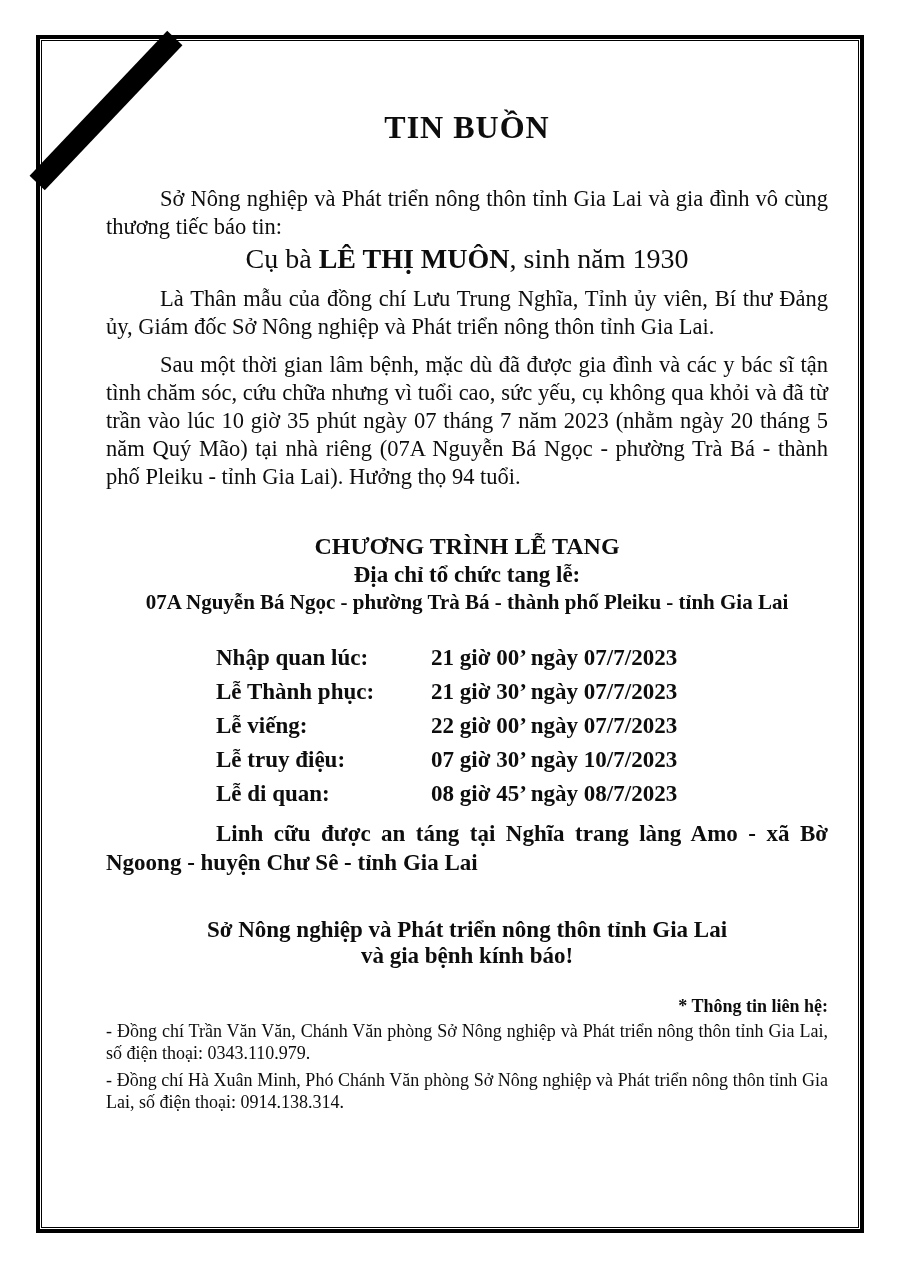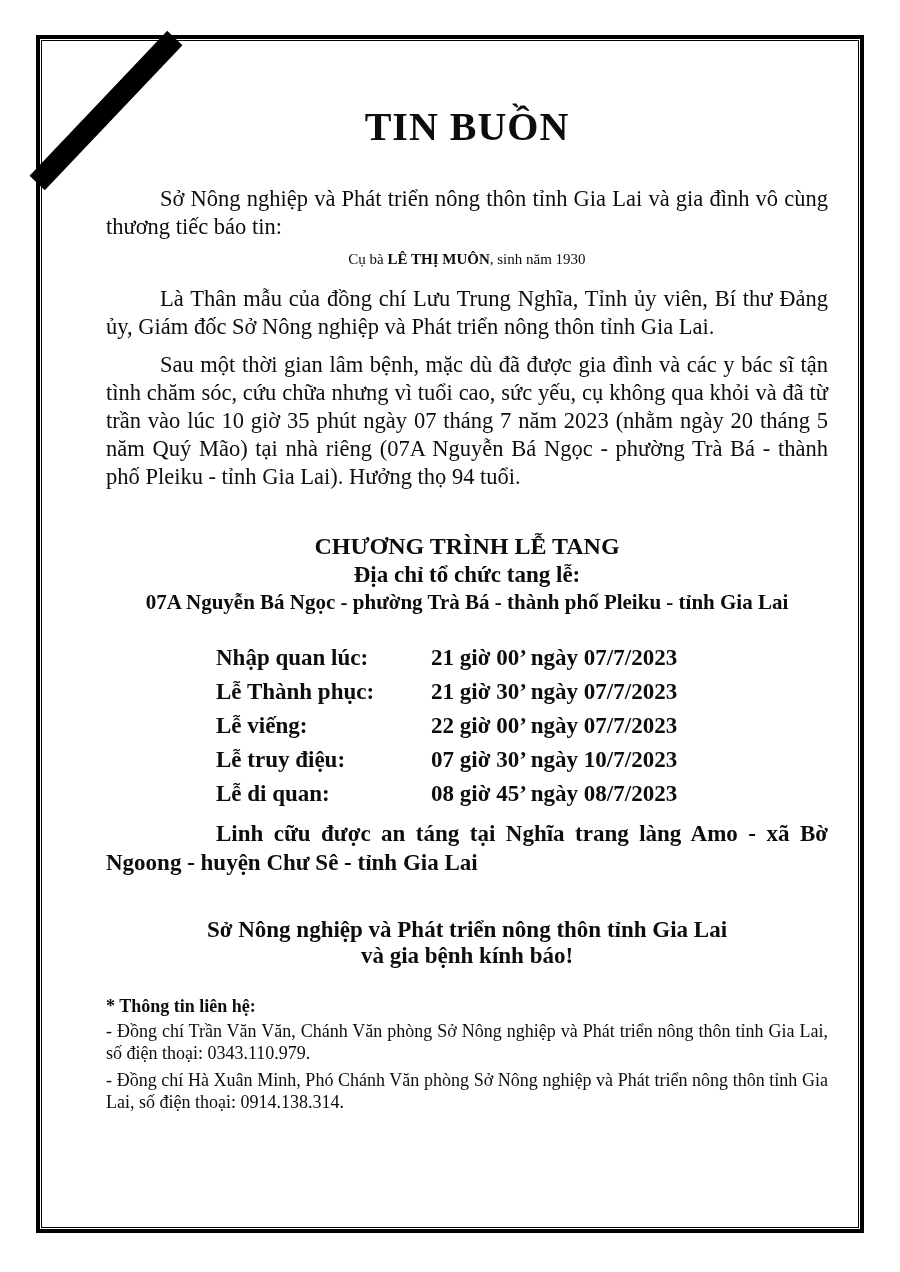--- a/index.html
+++ b/index.html
@@ -38,37 +38,37 @@
     left: 6px;
     top: 100px;
     width: 200px;
     height: 21px;
     background: #000;
     transform: rotate(-46.5deg);
     z-index: 10;
   }
   .title {
     margin: 64px 0 0 0;
-    font-size: 40px;
+    font-size: 32px;
     line-height: 44px;
     font-weight: bold;
     text-align: center;
     letter-spacing: 1px;
   }
   .para {
     margin: 0;
     font-size: 22.5px;
     line-height: 28px;
     text-align: justify;
   }
   .indent { text-indent: 54px; }
   .intro { margin-top: 36px; }
   .deceased {
     margin: 4px 0;
-    font-size: 15px;
+    font-size: 28px;
     line-height: 28px;
     text-align: center;
   }
   .relation { margin-top: 12px; }
   .passing { margin-top: 10px; }
   .program-heading {
     margin: 40px 0 0 0;
     font-size: 24px;
     line-height: 30px;
     font-weight: bold;
@@ -111,20 +111,21 @@
     font-size: 23px;
     line-height: 26px;
     font-weight: bold;
     text-align: center;
   }
   .contact-heading {
     margin-top: 26px;
     font-size: 18px;
     line-height: 22px;
     font-weight: bold;
+    text-align: right;
   }
   .contact-item {
     margin: 4px 0 0 0;
     font-size: 18px;
     line-height: 21.5px;
     text-align: justify;
   }
   .contact-item + .contact-item { margin-top: 6px; }
 </style>
 </head>

